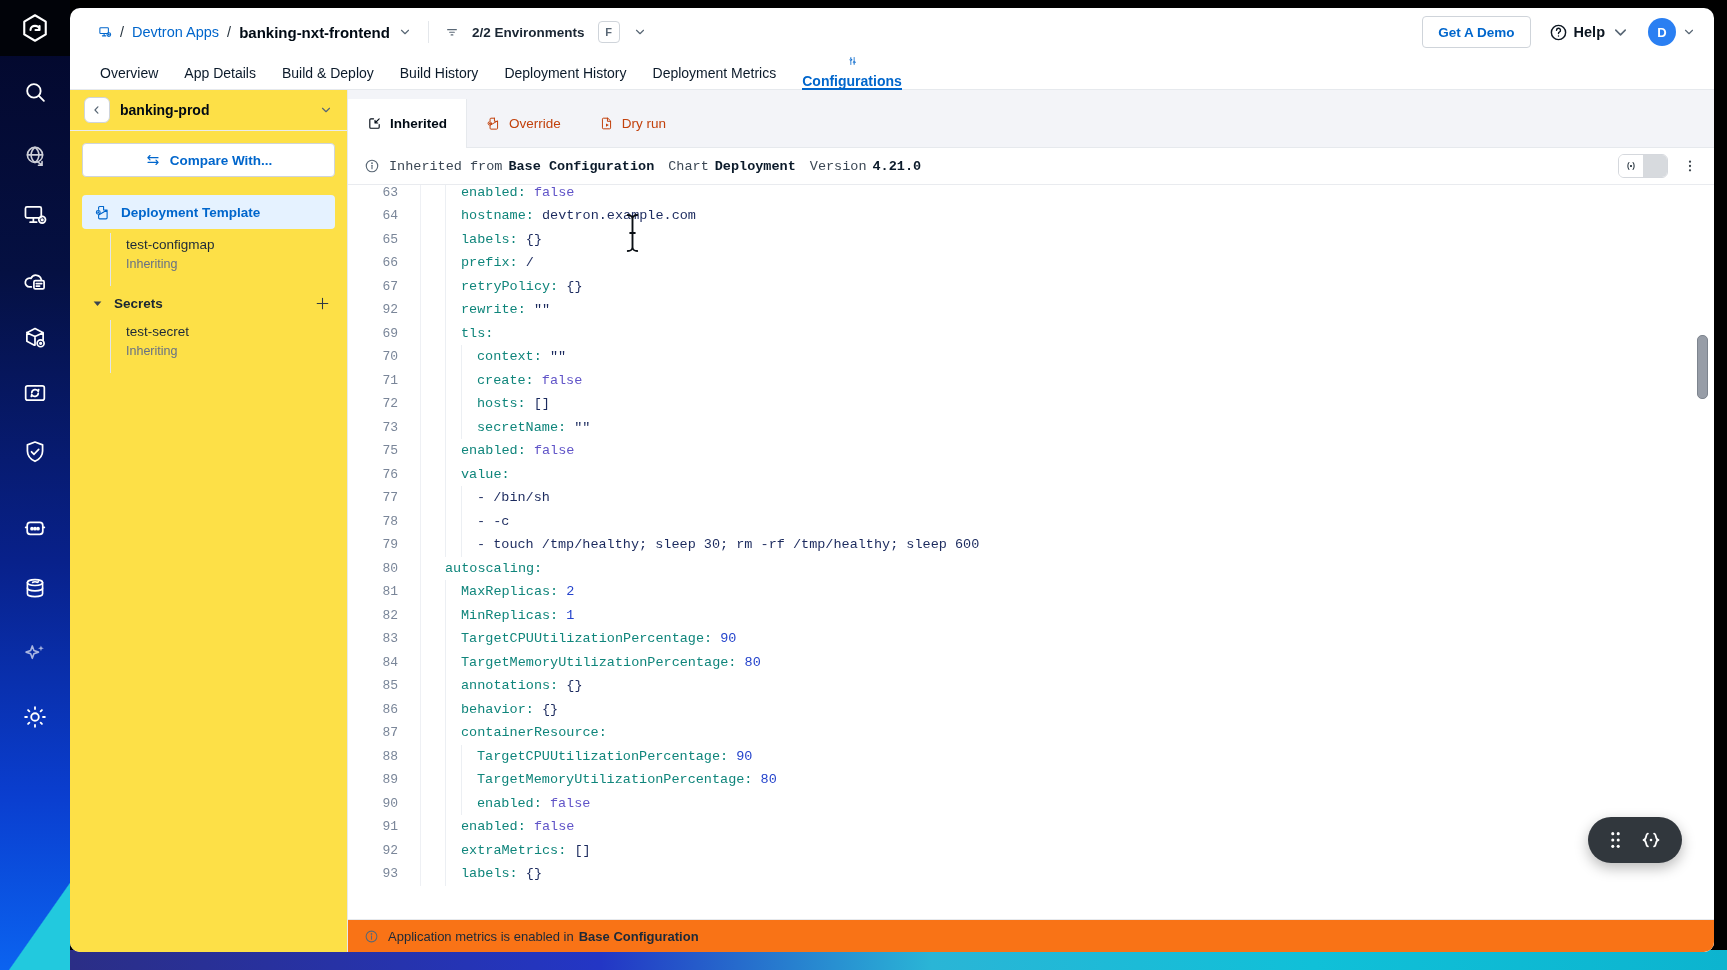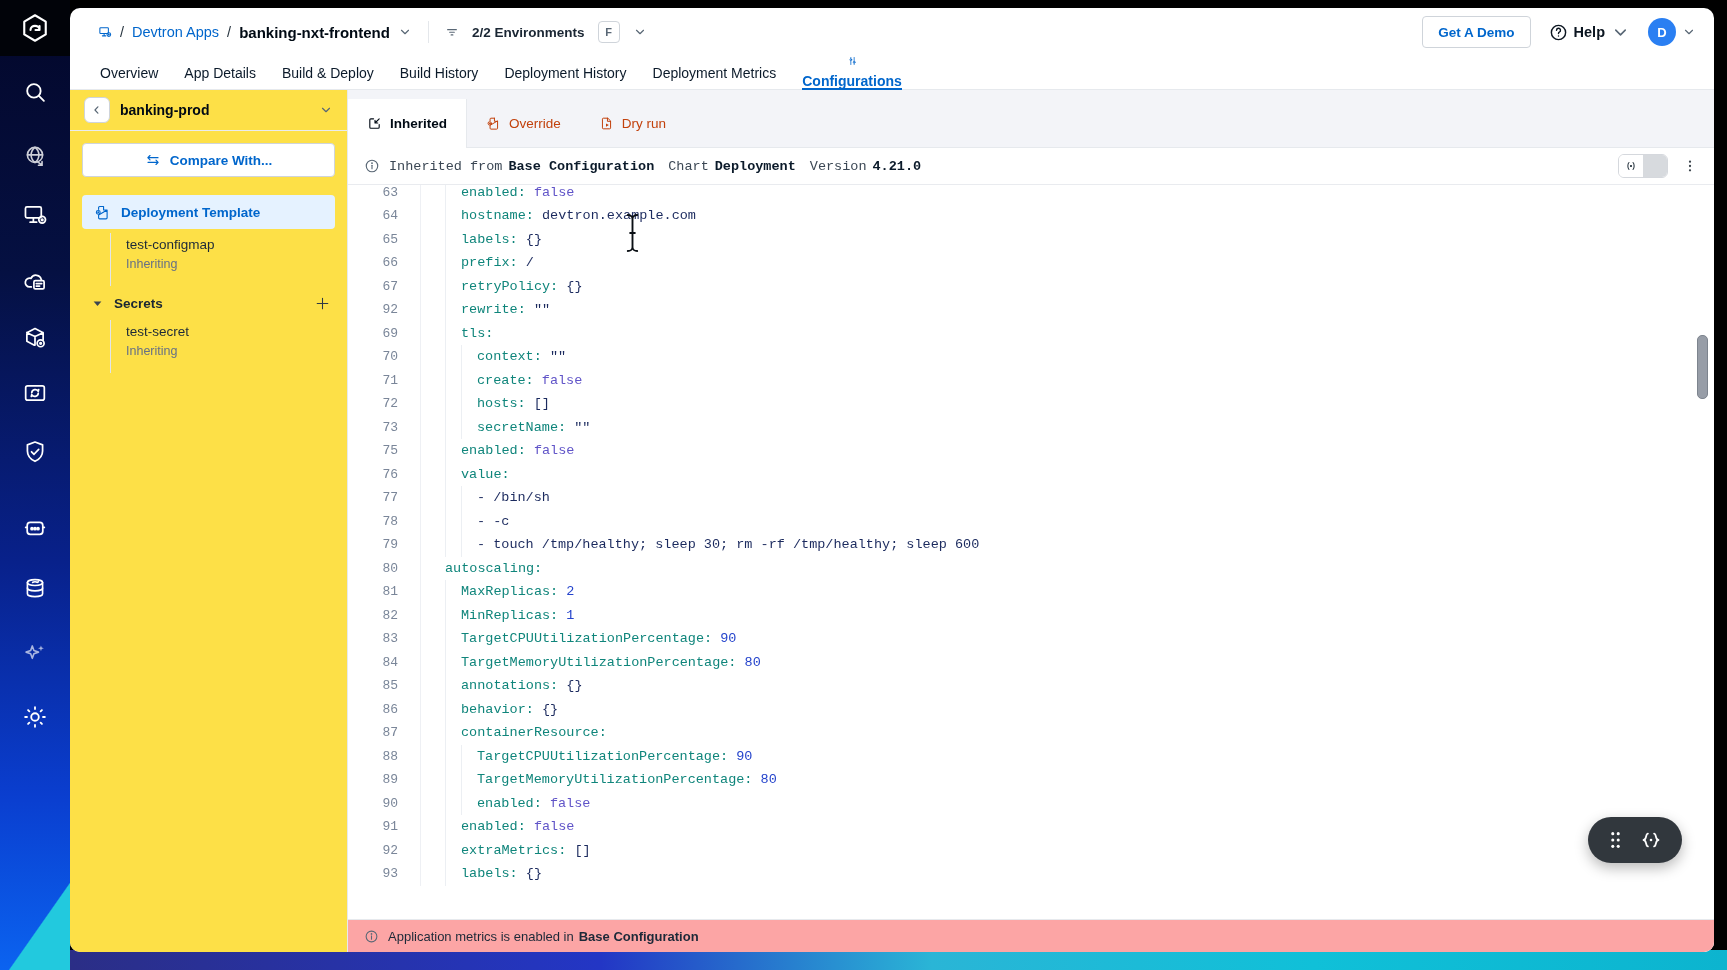--- a/index.html
+++ b/index.html
@@ -111,21 +111,21 @@
   .clip-top .cl{margin-top:-4px;}
   .scroll-thumb{position:absolute;right:6px;top:150px;width:9px;height:62px;background:#979da7;
     border:1px solid #7d848e;border-radius:5px;cursor:pointer;}
   .cursor-ibeam{position:absolute;left:276px;top:28px;pointer-events:none;}
   .float-pill{position:absolute;right:32px;bottom:56px;width:94px;height:46px;background:#31373d;
     border-radius:23px;display:flex;align-items:center;justify-content:center;gap:17px;
     box-shadow:0 5px 14px rgba(0,0,0,.28);cursor:pointer;}
   .fp-i{display:flex;color:#fff;}
   
   .ed-footer{height:32px;flex:none;border-top:1px solid #e6e9ed;display:flex;align-items:center;gap:9px;
-    padding:0 16px;font-size:13px;color:#1c2938;background:#fca5a5;}
+    padding:0 16px;font-size:13px;color:#1c2938;background:#f97316;}
   .ed-footer svg{width:15px;height:15px;color:#596775;}
   .ft-bold{font-weight:700;}
 </style>
 </head>
 <body>
 
 <div class="sidebar">
   <div class="sb-wedge"></div>
   <div class="logo-cell">
     <svg width="30" height="30" viewBox="0 0 24 24" fill="none" stroke="#fff" stroke-width="1.7" stroke-linecap="round" stroke-linejoin="round">

